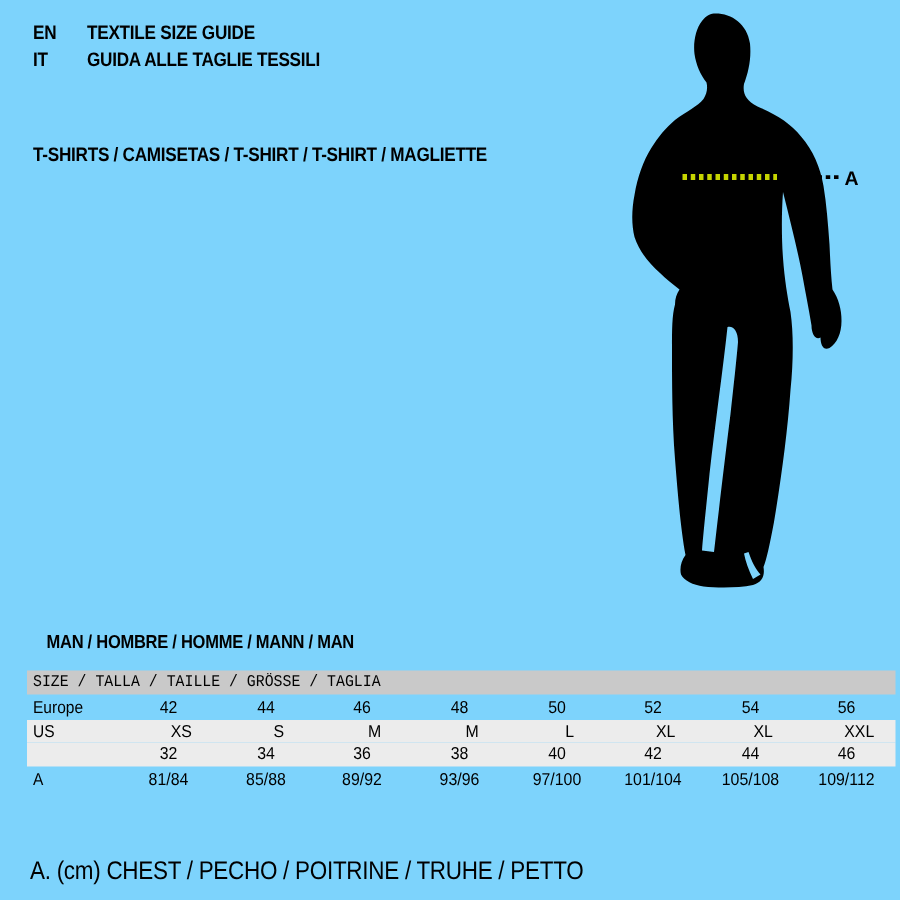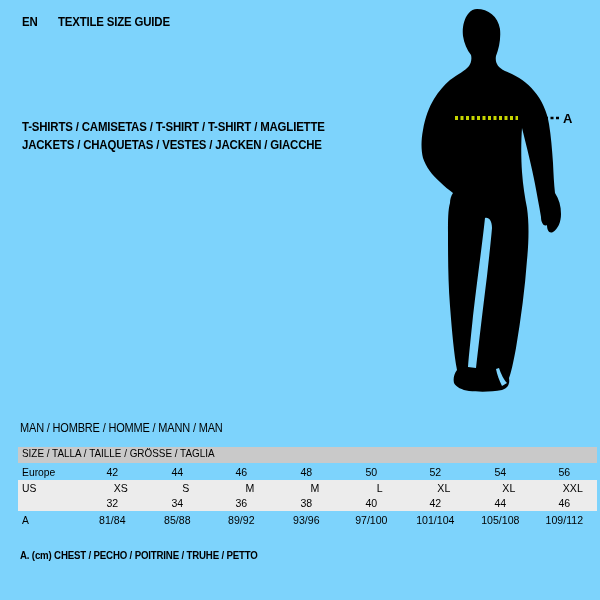--- a/index.html
+++ b/index.html
@@ -6,52 +6,55 @@
   .canvas{
     position:relative;width:600px;height:600px;background:#7dd3fc;
     font-family:"Liberation Sans",sans-serif;color:#000;overflow:hidden;
   }
   .cx{display:inline-block;transform:scaleX(0.88);transform-origin:left center;white-space:nowrap;}
   
   .lang-block{position:absolute;left:22px;top:12px;}
   .lang-row{display:flex;height:18px;align-items:center;font-weight:bold;font-size:13px;letter-spacing:-0.2px;}
   .lang-code{width:36px;flex:0 0 36px;}
   
-  .category-block{position:absolute;left:22px;top:118px;font-weight:bold;font-size:13px;line-height:18px;letter-spacing:-0.2px;}
+  .category-block{position:absolute;left:22px;top:94px;font-weight:bold;font-size:13px;line-height:18px;letter-spacing:-0.2px;}
   
   .figure-svg{position:absolute;left:415px;top:6px;}
   
-  .section-title{position:absolute;left:20px;top:421px;font-weight:normal;font-size:12.5px;letter-spacing:-0.2px;}
+  .section-title{position:absolute;left:31px;top:421px;font-weight:bold;font-size:12.5px;letter-spacing:-0.2px;}
   
   .size-table{position:absolute;left:18px;top:447px;width:579px;}
-  .thead{height:16px;background:#c9c9c9;display:flex;padding-left:4px;box-sizing:border-box;font-size:11px;}
+  .thead{height:16px;background:#c9c9c9;display:flex;align-items:center;padding-left:4px;box-sizing:border-box;font-size:11px;font-family:Liberation Mono, monospace;}
   .trow{display:flex;align-items:center;}
   .trow.shade{background:#ececec;}
   .h17{height:17px;} .h15{height:15px;gap:17px;} .h16{height:16px;} .h18{height:18px;}
   .tlabel{width:58px;flex:0 0 58px;padding-left:4px;font-size:11.5px;}
   .tlabel .cx, .thead .cx{transform:scaleX(0.9);}
   .tcell{flex:1;text-align:center;font-size:11.5px;transform:scaleX(0.92);transform-origin:center center;}
   
-  .footnote{position:absolute;left:20px;top:549px;font-weight:bold;font-size:11px;letter-spacing:-0.2px;}
+  .footnote{position:absolute;left:20px;top:571px;font-weight:normal;font-size:17px;letter-spacing:-0.2px;}
 </style>
 </head>
 <body>
 
 <div class="canvas">
 
   <div class="lang-block">
     <div class="lang-row">
       <span class="lang-code"><span class="cx">EN</span></span>
       <span class="cx">TEXTILE SIZE GUIDE</span>
     </div>
+    <div class="lang-row">
+      <span class="lang-code"><span class="cx">IT</span></span>
+      <span class="cx">GUIDA ALLE TAGLIE TESSILI</span>
+    </div>
   </div>
 
   <div class="category-block">
     <div><span class="cx">T-SHIRTS / CAMISETAS / T-SHIRT / T-SHIRT / MAGLIETTE</span></div>
-    <div><span class="cx">JACKETS / CHAQUETAS / VESTES / JACKEN / GIACCHE</span></div>
   </div>
 
   <svg class="figure-svg" width="165" height="400" viewBox="0 0 165 400" xmlns="http://www.w3.org/2000/svg">
     <path fill="#000000" fill-rule="evenodd" d="
       M 62,3
       C 73,3 83,10 85,23
       C 86,33 84,42 81,50
       C 80,56 82,61 90,65
       C 102,70 112,76 119,85
       C 127,94 132,106 134,118

